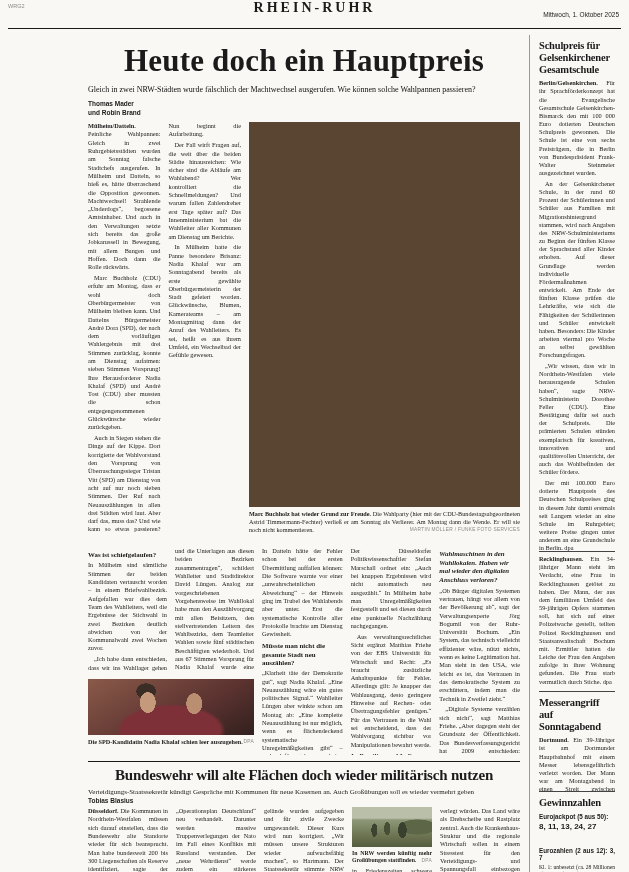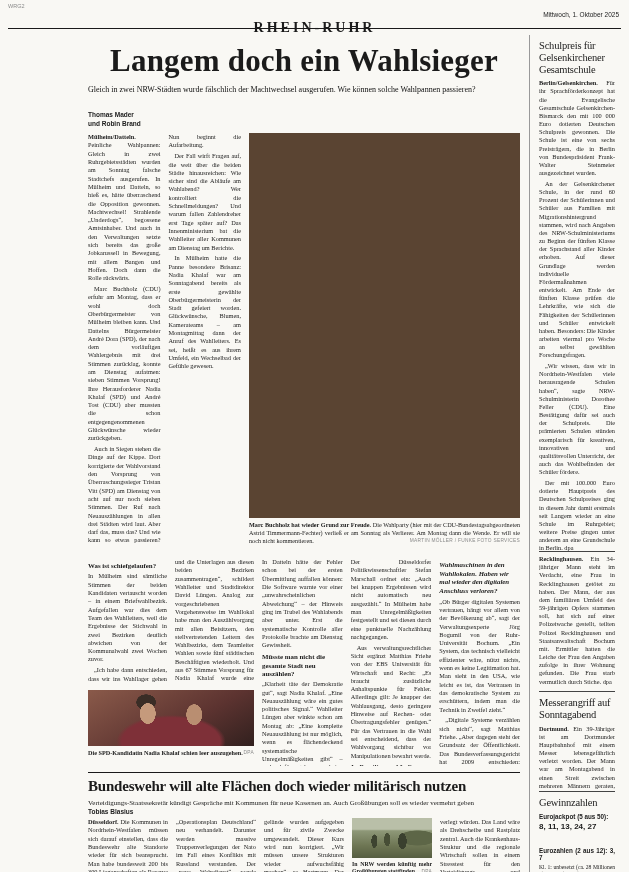--- a/index.html
+++ b/index.html
@@ -3,31 +3,31 @@
 <meta charset="utf-8">
 <style>
   *{margin:0;padding:0;box-sizing:border-box}
   html,body{width:629px;height:872px}
   body{background:#e8e6e1;font-family:"Liberation Serif",serif;color:#1b1b1b}
   .page{width:629px;height:872px;background:#f9f8f4;overflow:hidden;position:relative}
 
   
   .masthead{position:relative;height:26px}
   .edition{position:absolute;left:8px;top:3px;font:5.5px "Liberation Sans",sans-serif;color:#8a8a8a}
-  .section-title{text-align:center;font-family:"Liberation Serif",serif;font-size:14px;font-weight:700;letter-spacing:3px;padding-top:20px}
+  .section-title{text-align:center;font-family:"Liberation Serif",serif;font-size:14px;font-weight:700;letter-spacing:3px;padding-top:0}
   .pagedate{position:absolute;right:10px;top:11px;font:6.5px "Liberation Sans",sans-serif;color:#222}
   .mastrule{border-bottom:1.2px solid #1a1a1a;margin:2px 8px 0}
 
   .content{display:flex;padding:6px 14px 0 88px}
   .main-col{width:432px;flex:none}
   .sidebar{flex:1;border-left:1px solid #999;margin-left:9px;padding-left:9px;overflow:hidden}
 
   
   .lead-headline{font-size:31px;font-weight:700;text-align:center;margin:8px 0 6px;letter-spacing:.2px}
-  .deck{font-size:8px;white-space:nowrap;overflow:hidden;margin-bottom:16px;color:#111}
+  .deck{font-size:8px;white-space:nowrap;overflow:hidden;margin-bottom:5px;color:#111}
   .byline{font:700 6.5px/1.4 "Liberation Sans",sans-serif;margin-bottom:5px}
 
   .upper{display:flex;gap:8px}
   .text2col{column-count:2;column-gap:8px;column-fill:auto;font-size:6.3px;line-height:1.32;text-align:justify;hyphens:auto}
   .upper .text2col{width:153px;height:418px;overflow:hidden;flex:none}
   .upper figure{width:271px;flex:none}
 
   .photo{position:relative;overflow:hidden}
   .photo-party{height:385px;background:
     radial-gradient(circle at 18% 10%, rgba(255,224,166,.8) 0 8px, transparent 16px),
@@ -67,32 +67,32 @@
 
   .blk{margin-bottom:2.5px}
   .blk.para{text-indent:6px}
   .blk.first{text-indent:0}
   .dateline{font-weight:700}
   .crosshead{font-weight:700;font-size:6.9px;line-height:1.2;margin:4px 0 2px;text-align:left;text-indent:0}
   .crosshead-italic{font-weight:700;font-style:italic;font-size:6.9px;line-height:1.25;margin:3px 0 2px;text-align:left;text-indent:0}
 
   
   .bw{border-top:1.2px solid #1a1a1a;margin-top:6px;padding-top:4px}
-  .bw-headline{font-size:15px;font-weight:700;text-align:left;letter-spacing:-.2px;margin:1px 0 4px;white-space:nowrap;overflow:hidden}
+  .bw-headline{font-size:15px;font-weight:700;text-align:center;letter-spacing:-.2px;margin:1px 0 4px;white-space:nowrap;overflow:hidden}
   .bw-deck{font-size:7px;white-space:nowrap;overflow:hidden;margin-bottom:1px}
   .bw-byline{font:700 6.5px "Liberation Sans",sans-serif;margin-bottom:3px}
   .bw-cols{display:flex;gap:8px;height:70px;overflow:hidden}
   .bw-col{flex:1;font-size:6.3px;line-height:1.32;text-align:justify;overflow:hidden;hyphens:auto}
   .bw-col .cap{font-size:5.8px;margin-bottom:2px}
 
   
   .sb-art{padding:3px 0 5px;overflow:hidden}
   .sb-art + .sb-art{border-top:1px solid #444}
   .sb-1{height:516px}.sb-2{height:140px}.sb-3{height:100px}
-  .sb-head{font-size:10.5px;font-weight:400;line-height:1.12;letter-spacing:-.2px;margin:2px 0 4px}
+  .sb-head{font-size:10.5px;font-weight:700;line-height:1.12;letter-spacing:-.2px;margin:2px 0 4px}
   .sb-body{font-size:6.3px;line-height:1.3;text-align:justify;hyphens:auto}
   .lotto-label{font:700 6.3px "Liberation Sans",sans-serif;text-indent:0;margin-top:2px}
   .lotto-nums{font:700 8px "Liberation Sans",sans-serif;margin:1px 0 16px;text-indent:0}
   .lotto-quotes{font-size:5.6px;line-height:1.32;text-indent:0;margin-top:2px}
 </style>
 </head>
 <body>
 
 <div class="page">
 
@@ -101,21 +101,21 @@
     <h1 class="section-title">RHEIN-RUHR</h1>
     <span class="pagedate">Mittwoch, 1. Oktober 2025</span>
   </header>
   <div class="mastrule"></div>
 
   <div class="content">
 
     <main class="main-col">
 
       <article>
-        <h2 class="lead-headline">Langem doch ein Wahlsieger</h2>
+        <h2 class="lead-headline">Heute doch ein Hauptpreis</h2>
         <p class="deck">Gleich in zwei NRW-Städten wurde fälschlich der Machtwechsel ausgerufen. Wie können solche Wahlpannen passieren?</p>
         <p class="byline"><span>Thomas Mader</span><br><span>und Robin Brand</span></p>
 
         <div class="upper">
           <div class="text2col">
               <p class="blk para first"><b class="dateline">Mülheim/Datteln. </b>Peinliche Wahlpannen: Gleich in zwei Ruhrgebietsstädten wurden am Sonntag falsche Stadtchefs ausgerufen. In Mülheim und Datteln, so hieß es, hätte überraschend die Opposition gewonnen. Machtwechsel! Strahlende „Underdogs“, begossene Amtsinhaber. Und auch in den Verwaltungen setzte sich bereits das große Jobkarussell in Bewegung, mit allem Bangen und Hoffen. Doch dann die Rolle rückwärts.</p>
               <p class="blk para">Marc Buchholz (CDU) erfuhr am Montag, dass er wohl doch Oberbürgermeister von Mülheim bleiben kann. Und Dattelns Bürgermeister André Dora (SPD), der nach dem vorläufigen Wahlergebnis mit drei Stimmen zurücklag, konnte am Dienstag aufatmen: sieben Stimmen Vorsprung! Ihre Herausforderer Nadia Khalaf (SPD) und André Tost (CDU) aber mussten die schon entgegengenommenen Glückwünsche wieder zurückgeben.</p>
               <p class="blk para">Auch in Siegen stehen die Dinge auf der Kippe. Dort korrigierte der Wahlvorstand den Vorsprung von Überraschungssieger Tristan Vitt (SPD) am Dienstag von acht auf nur noch sieben Stimmen. Der Ruf nach Neuauszählungen in allen drei Städten wird laut. Aber darf das, muss das? Und wie kann so etwas passieren? Nun beginnt die Aufarbeitung.</p>
               <p class="blk para">Der Fall wirft Fragen auf, die weit über die beiden Städte hinausreichen: Wie sicher sind die Abläufe am Wahlabend? Wer kontrolliert die Schnellmeldungen? Und warum fallen Zahlendreher erst Tage später auf? Das Innenministerium bat die Wahlleiter aller Kommunen am Dienstag um Berichte.</p>
               <p class="blk para">In Mülheim hatte die Panne besondere Brisanz: Nadia Khalaf war am Sonntagabend bereits als erste gewählte Oberbürgermeisterin der Stadt gefeiert worden. Glückwünsche, Blumen, Kamerateams – am Montagmittag dann der Anruf des Wahlleiters. Es sei, heißt es aus ihrem Umfeld, ein Wechselbad der Gefühle gewesen.</p>

